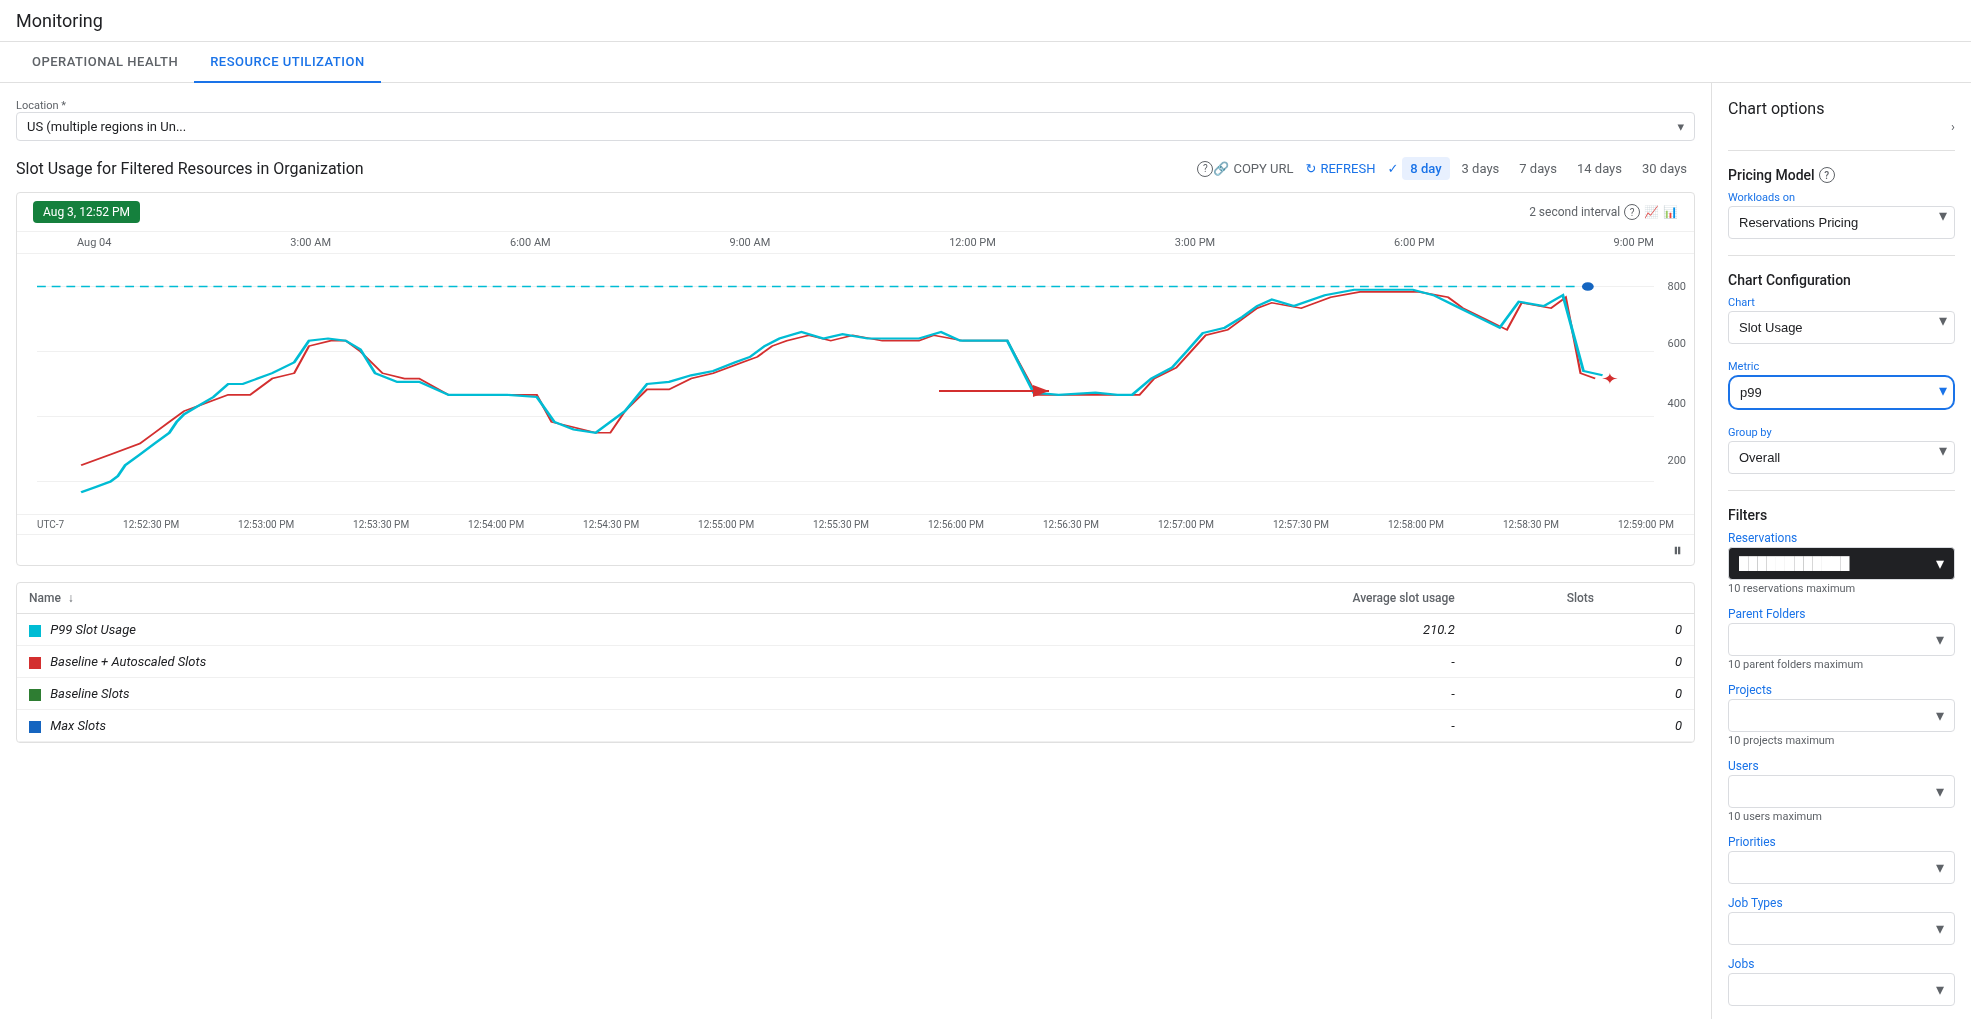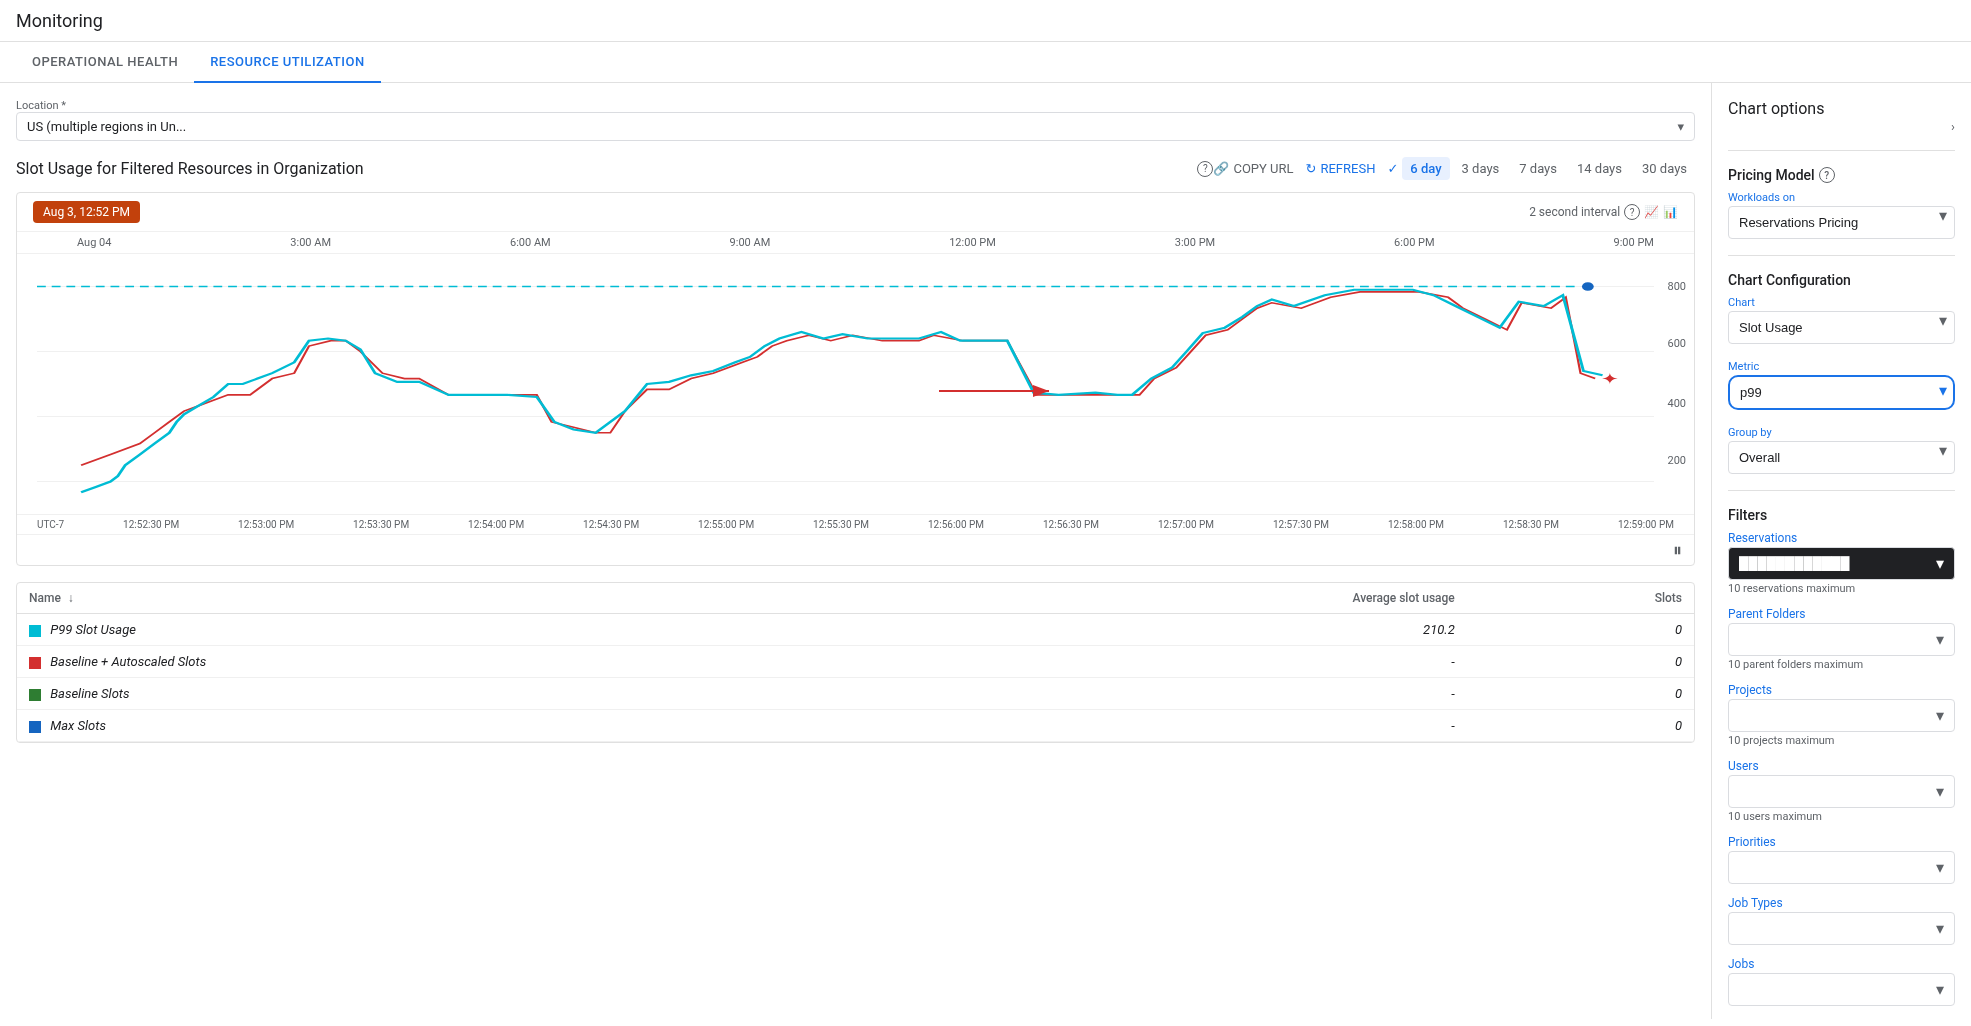--- a/index.html
+++ b/index.html
@@ -21,21 +21,21 @@
     .chart-header { display: flex; align-items: center; margin-bottom: 12px; }
     .chart-title { font-size: 16px; font-weight: 400; color: #202124; flex: 1; }
     .chart-controls { display: flex; align-items: center; gap: 12px; }
     .refresh-btn { display: flex; align-items: center; gap: 4px; color: #1a73e8; cursor: pointer; font-size: 13px; }
     .time-range { display: flex; align-items: center; gap: 4px; }
     .time-btn { padding: 4px 8px; border-radius: 4px; cursor: pointer; font-size: 13px; color: #5f6368; }
     .time-btn.active { background: #e8f0fe; color: #1a73e8; font-weight: 500; }
     .copy-url { display: flex; align-items: center; gap: 4px; color: #5f6368; cursor: pointer; font-size: 13px; }
     
     .chart-container { position: relative; border: 1px solid #e0e0e0; border-radius: 4px; background: #fff; margin-bottom: 16px; }
-    .date-badge { background: #c2410c; color: #fff; padding: 4px 10px; border-radius: 4px; font-size: 12px; }
+    .date-badge { background: #15803d; color: #fff; padding: 4px 10px; border-radius: 4px; font-size: 12px; }
     
     .time-axis { display: flex; justify-content: space-between; padding: 4px 40px 4px 60px; font-size: 11px; color: #5f6368; border-bottom: 1px solid #f0f0f0; }
     
     .chart-area { position: relative; height: 240px; padding: 8px 40px 8px 60px; }
     
     .interval-info { display: flex; align-items: center; gap: 4px; font-size: 12px; color: #5f6368; }
     
     .legend-table { width: 100%; border-collapse: collapse; }
     .legend-table th { text-align: left; padding: 8px 12px; font-size: 12px; color: #5f6368; font-weight: 500; border-bottom: 1px solid #e0e0e0; cursor: pointer; }
     .legend-table td { padding: 8px 12px; font-size: 13px; border-bottom: 1px solid #f0f0f0; font-style: italic; }
@@ -107,21 +107,21 @@
           <span>🔗</span>
           <span>COPY URL</span>
         </div>
         <div class="refresh-btn">
           <span>↻</span>
           <span>REFRESH</span>
         </div>
         <div class="time-range">
           <span style="color:#1a73e8;">✓</span>
           <div class="time-btn active">
-            <span>6 day</span>
+            <span>8 day</span>
           </div>
           <div class="time-btn">
             <span>3 days</span>
           </div>
           <div class="time-btn">
             <span>7 days</span>
           </div>
           <div class="time-btn">
             <span>14 days</span>
           </div>
@@ -261,21 +261,21 @@
       <table class="legend-table">
         <thead>
           <tr>
             <th>
               <span>Name</span>
               <span class="sort-icon">↓</span>
             </th>
             <th style="text-align:right;margin-top:24px;">
               <span>Average slot usage</span>
             </th>
-            <th style="text-align:right;">
+            <th style="text-align:center;">
               <span>Slots</span>
             </th>
           </tr>
         </thead>
         <tbody id="legend-tbody">
         <tr>
     <td>
       <span class="color-swatch" style="background:#00bcd4;"></span>
       <span>P99 Slot Usage</span>
     </td>

